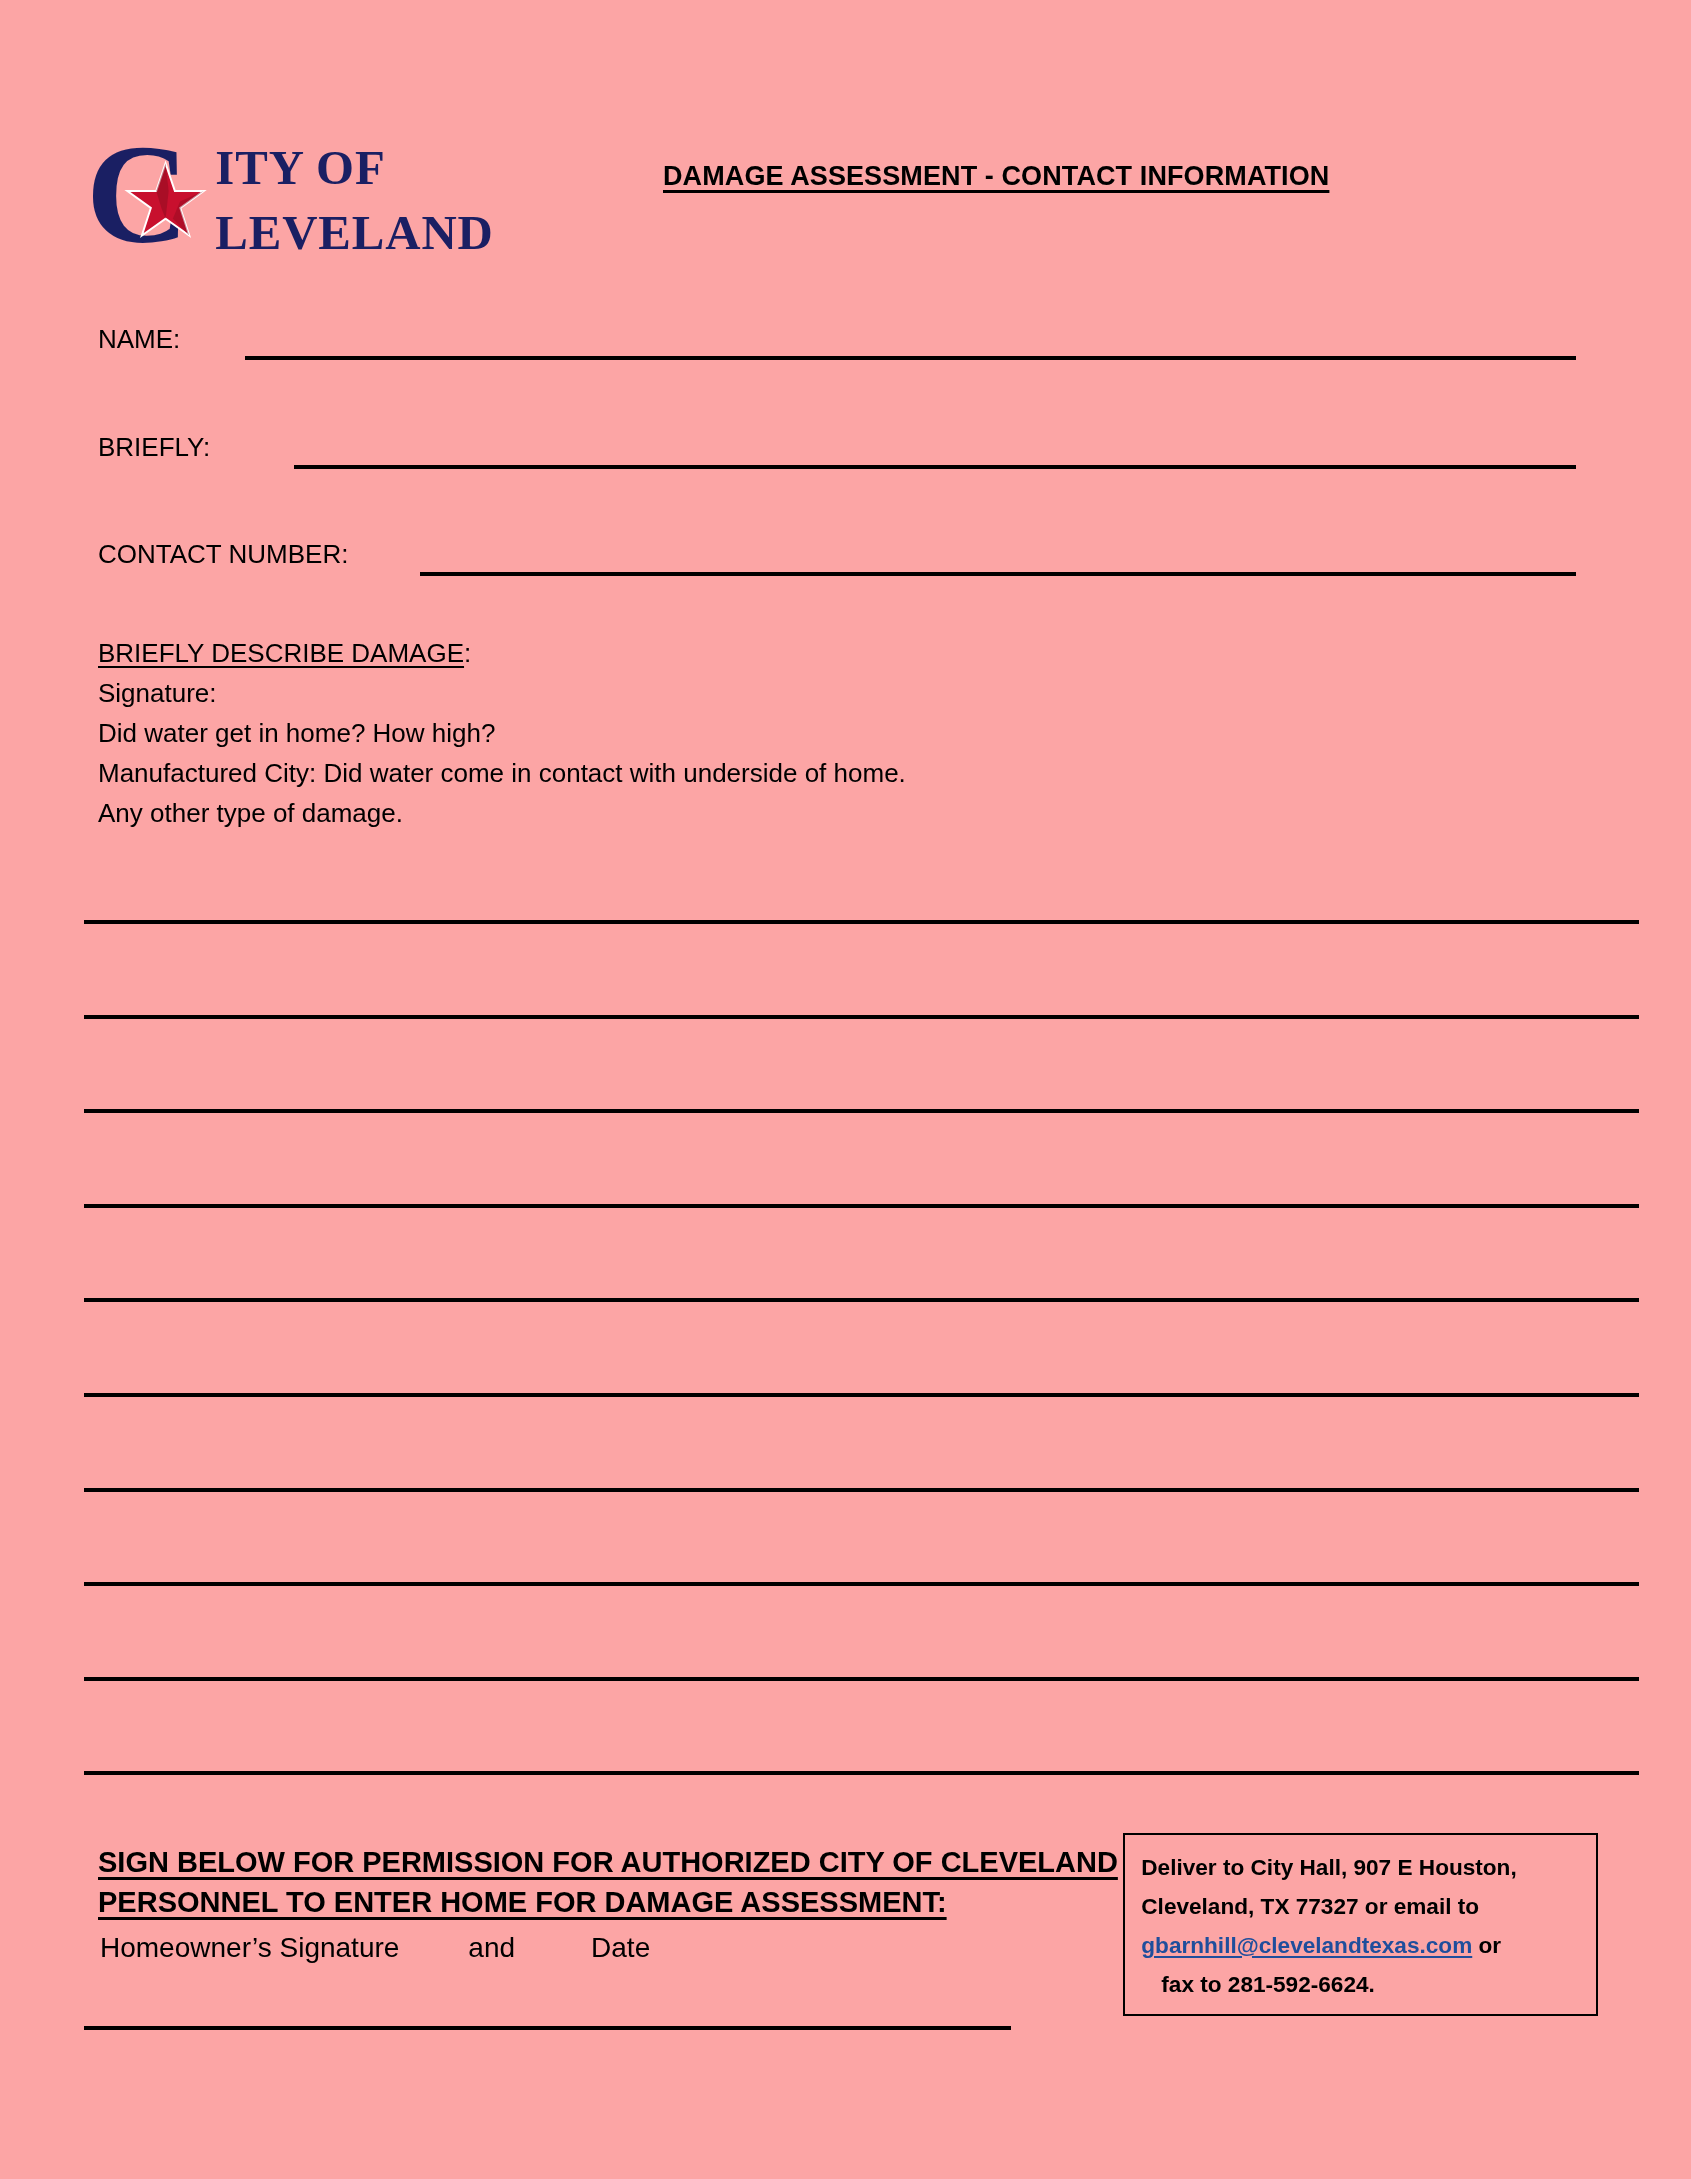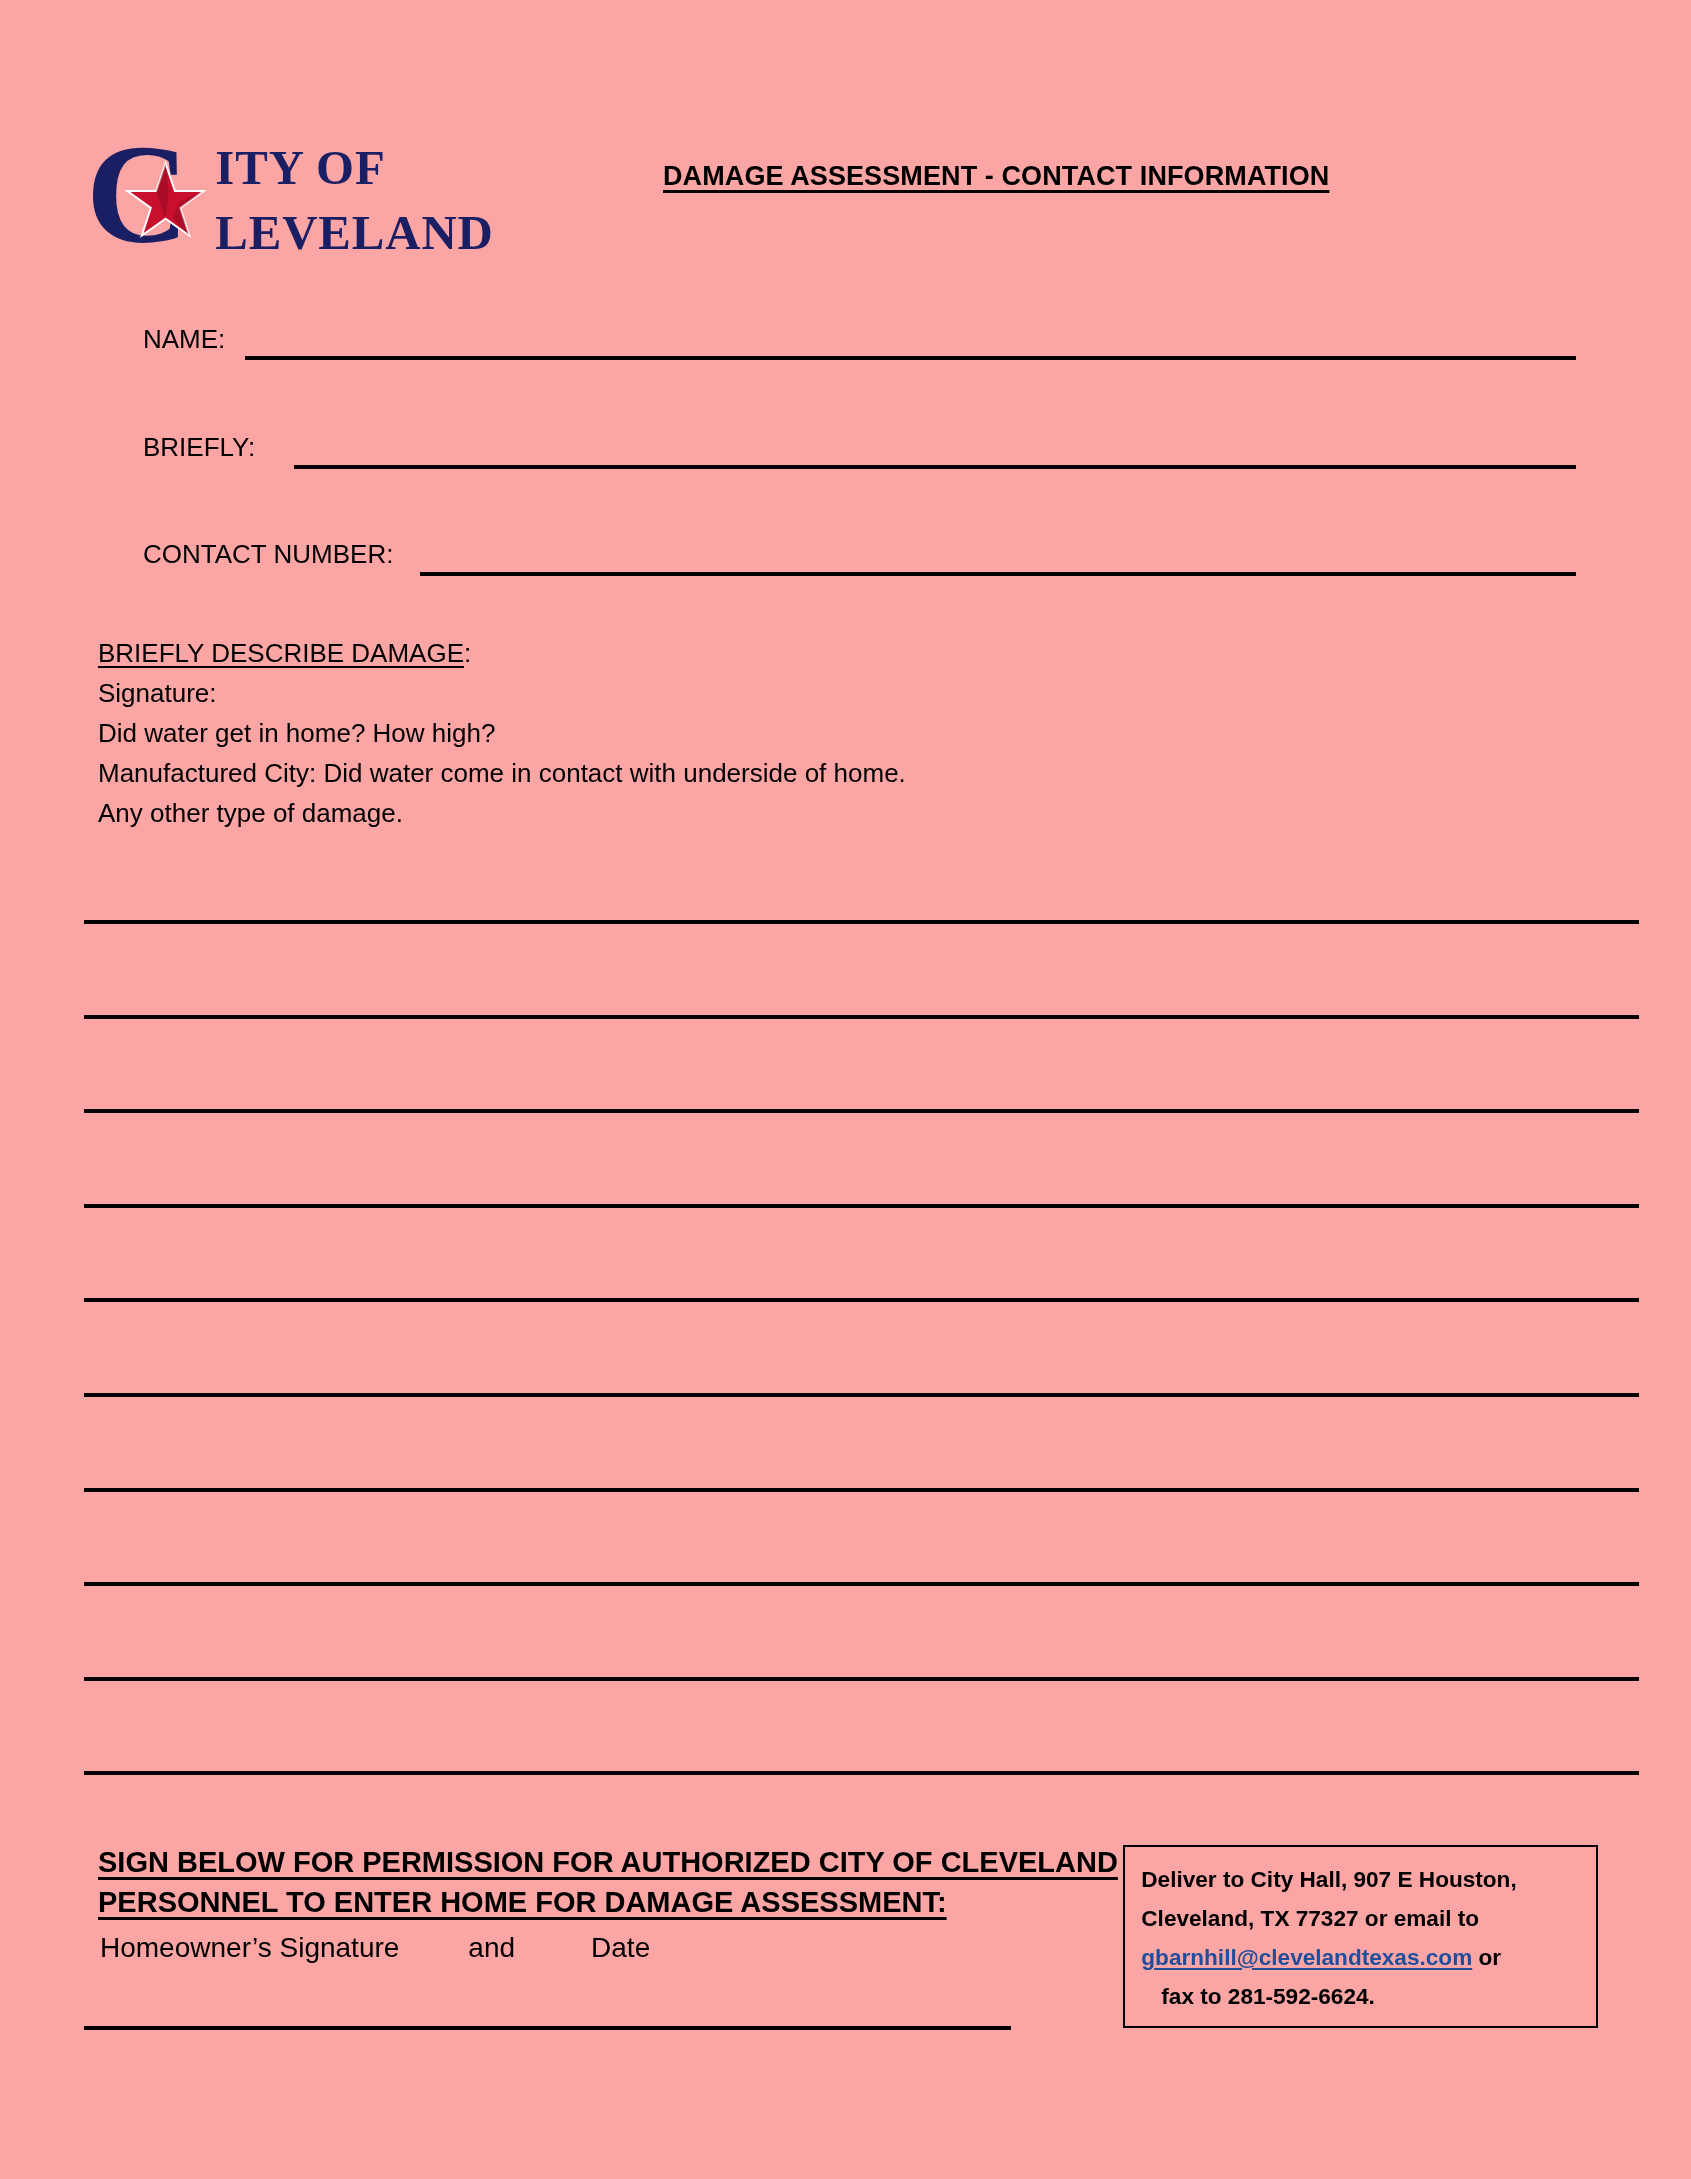--- a/index.html
+++ b/index.html
@@ -45,21 +45,20 @@
     text-underline-offset: 4.5px;
     text-decoration-thickness: 2.7px;
   }
 
   
   .field-label {
     position: absolute;
     font-size: 26px;
     color: #000;
     white-space: nowrap;
-    margin-left: 45px;
   }
   .rule {
     position: absolute;
     background: #000;
     height: 3.6px;
   }
 
   
   #describe-block {
     position: absolute;
@@ -105,21 +104,20 @@
   
   #delivery-box {
     position: absolute;
     left: 1123px;
     top: 1833px;
     width: 475px;
     height: 183px;
     border: 2.7px solid #000;
     box-sizing: border-box;
     padding: 12.7px 9px 0 16.3px;
-    margin-top: 12px;
   }
   .delivery-line {
     font-size: 22.6px;
     font-weight: bold;
     line-height: 39px;
     white-space: nowrap;
     color: #000;
   }
   .delivery-line.indent { padding-left: 20px; }
   #delivery-email {

